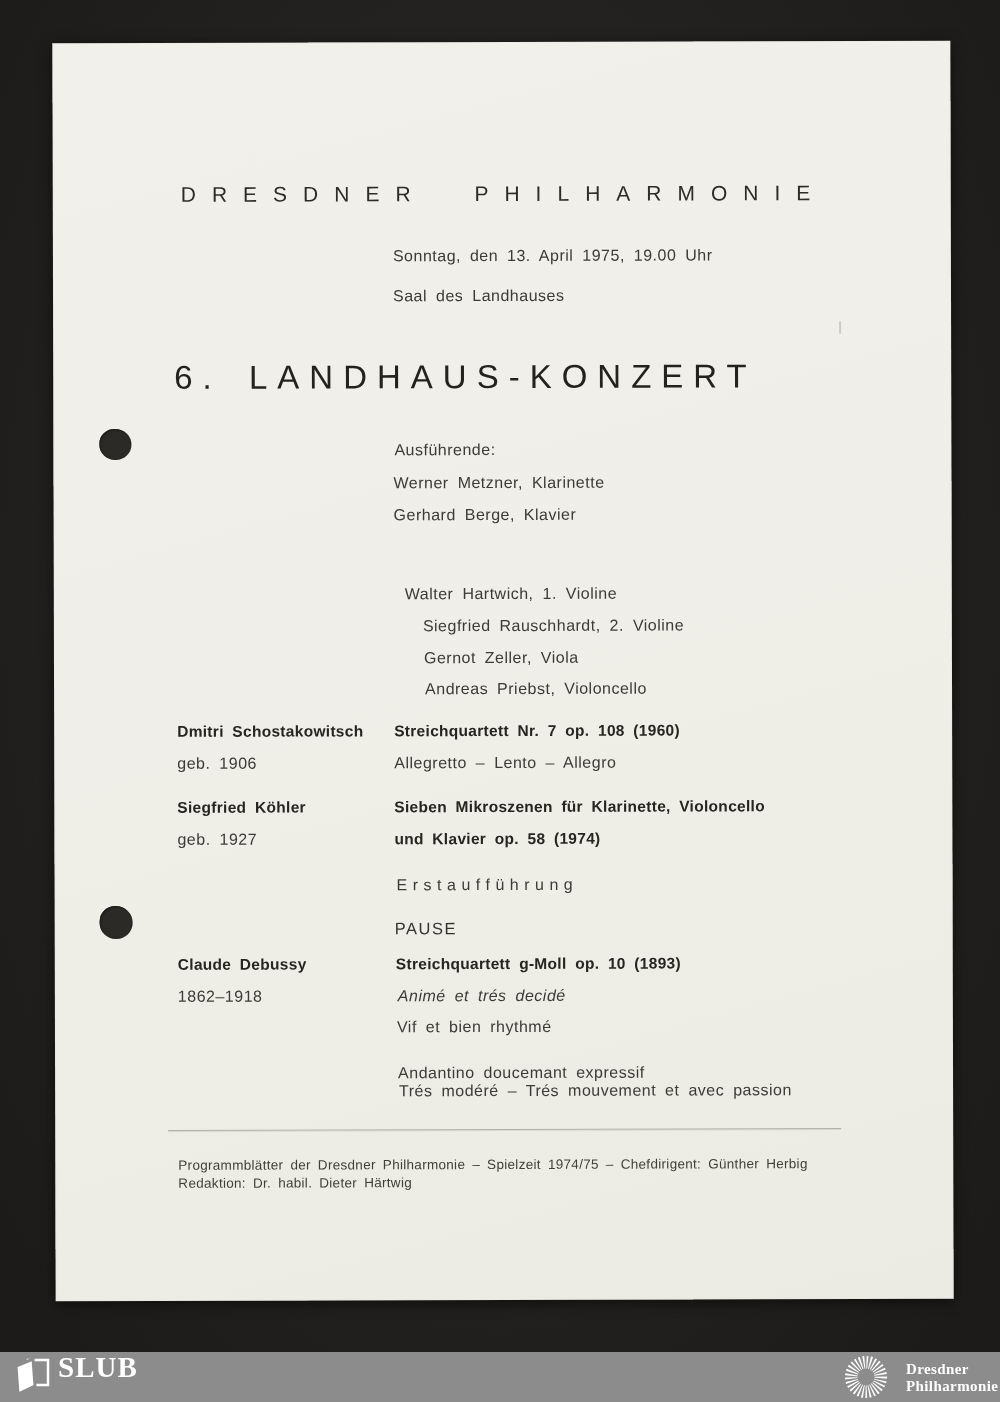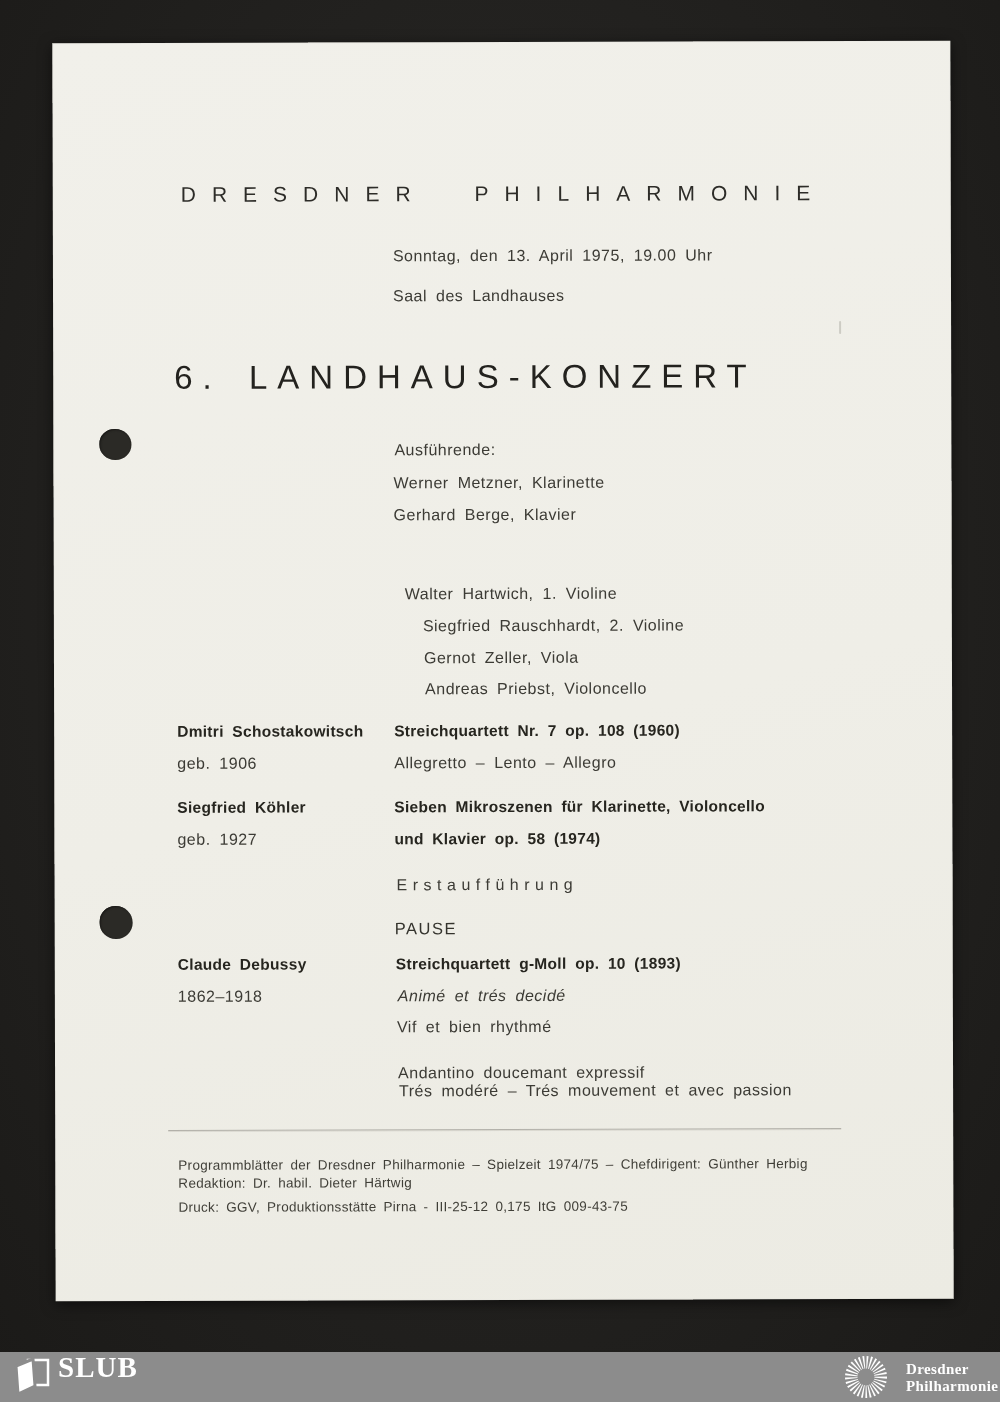--- a/index.html
+++ b/index.html
@@ -103,21 +103,20 @@
   <div class="abs bold-line" style="left:341px;top:914px;">Streichquartett g-Moll op. 10 (1893)</div>
   <div class="abs line16" style="left:123px;top:946px;">1862–1918</div>
   <div class="abs line16" style="left:343px;top:946px;font-style:italic;">Animé et trés decidé</div>
   <div class="abs line16" style="left:342px;top:977px;">Vif et bien rhythmé</div>
   <div class="abs line16" style="left:343px;top:1008px;margin-top:15px;">Andantino doucemant expressif</div>
   <div class="abs line16" style="left:344px;top:1041px;">Trés modéré – Trés mouvement  et avec passion</div>
 
   <div class="abs rule"></div>
   <div class="abs imprint" style="left:123px;top:1116px;">Programmblätter der Dresdner Philharmonie – Spielzeit 1974/75 – Chefdirigent: Günther Herbig</div>
   <div class="abs imprint" style="left:123px;top:1134px;">Redaktion: Dr. habil. Dieter Härtwig</div>
-  <div class="abs imprint" style="left:123px;top:1158px;">Druck: GGV, Produktionsstätte Pirna - III-25-12 0,175 ItG 009-43-75</div>
 </div>
 
 <div id="bottom-bar">
 
   <div class="slub-group" style="width:240px;">
     <span style="position:absolute;left:0;top:3px;">
       <svg width="40" height="44" viewBox="0 0 40 44">
         <rect x="16" y="5" width="20" height="25" fill="none" stroke="#ffffff" stroke-width="2.5"></rect>
         <polygon points="4,11 21,4 23,31 6,39" fill="#ffffff" stroke="#8c8c8c" stroke-width="3"></polygon>
       </svg>

